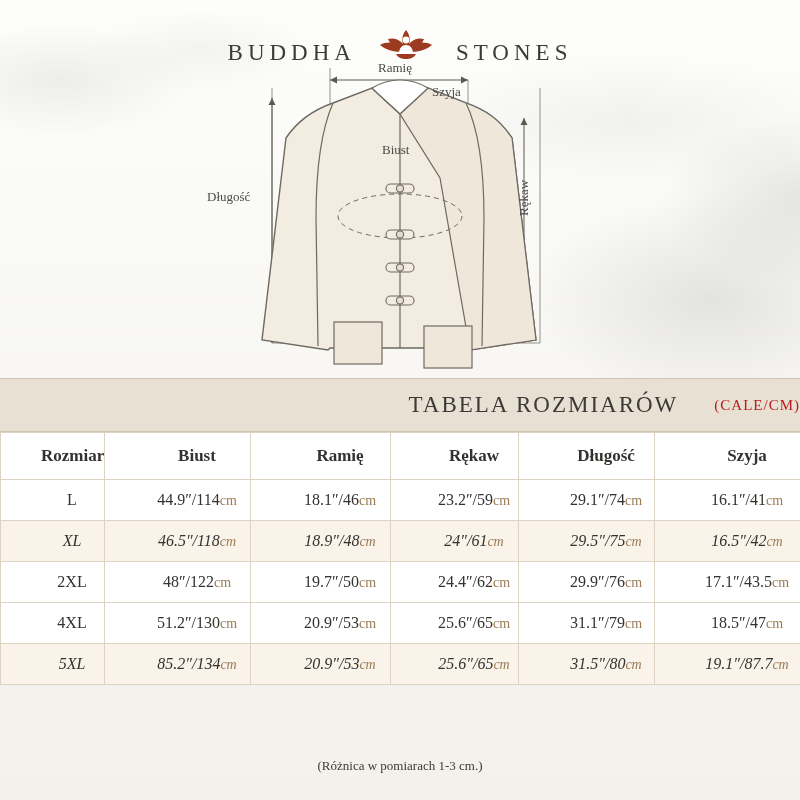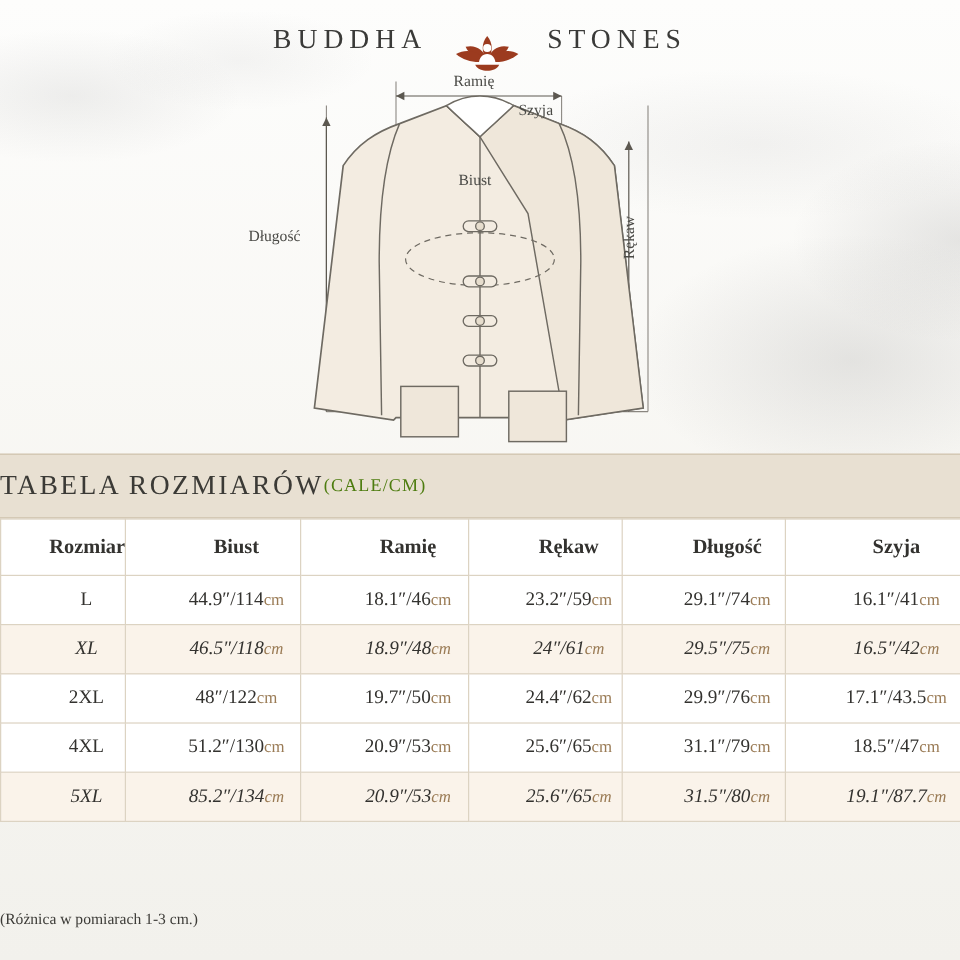--- a/index.html
+++ b/index.html
@@ -45,21 +45,21 @@
     pointer-events: none;
   }
 
   
   .brand {
     position: absolute;
     left: 0;
     right: 0;
     top: 20px;
     display: flex;
-    align-items: flex-start;
+    align-items: flex-end;
     justify-content: center;
     gap: 14px;
   }
   .brand-word {
     font-family: "Liberation Serif", serif;
     font-size: 23px;
     letter-spacing: 5px;
     color: #3a3a38;
   }
   .lotus {
@@ -93,33 +93,34 @@
     position: absolute;
     left: 0;
     top: 378px;
     width: 800px;
   }
   .title-bar {
     height: 52px;
     background: #e8e0d2;
     display: flex;
     align-items: center;
-    justify-content: flex-start;
+    justify-content: flex-end;
     border-top: 1px solid #cfc4ae;
     border-bottom: 1px solid #cfc4ae;
   }
   .title-bar .t1 {
     font-size: 23px;
     letter-spacing: 2px;
     color: #3b3a36;
   }
   .title-bar .t2 {
     font-size: 15px;
     letter-spacing: 1px;
-    color: #4d7c0f;
+    color: #b91c1c;
+    margin-left: 36px;
   }
   table.sizes {
     width: 800px;
     border-collapse: collapse;
     table-layout: fixed;
   }
   table.sizes th, table.sizes td {
     border: 1px solid #dcd3c2;
     text-align: center;
     color: #33322f;
@@ -150,20 +151,21 @@
   col.c2 { width: 140px; }
   col.c3 { width: 128px; }
   col.c4 { width: 136px; }
   col.c5 { width: 146px; }
 
   .footnote {
     position: absolute;
     left: 0;
     right: 0;
     top: 758px;
+    text-align: center;
     font-size: 13px;
     color: #3c3b37;
     font-family: "Liberation Serif", serif;
   }
 </style>
 </head>
 <body>
 
 <div class="page">
   <div class="wash"></div>

